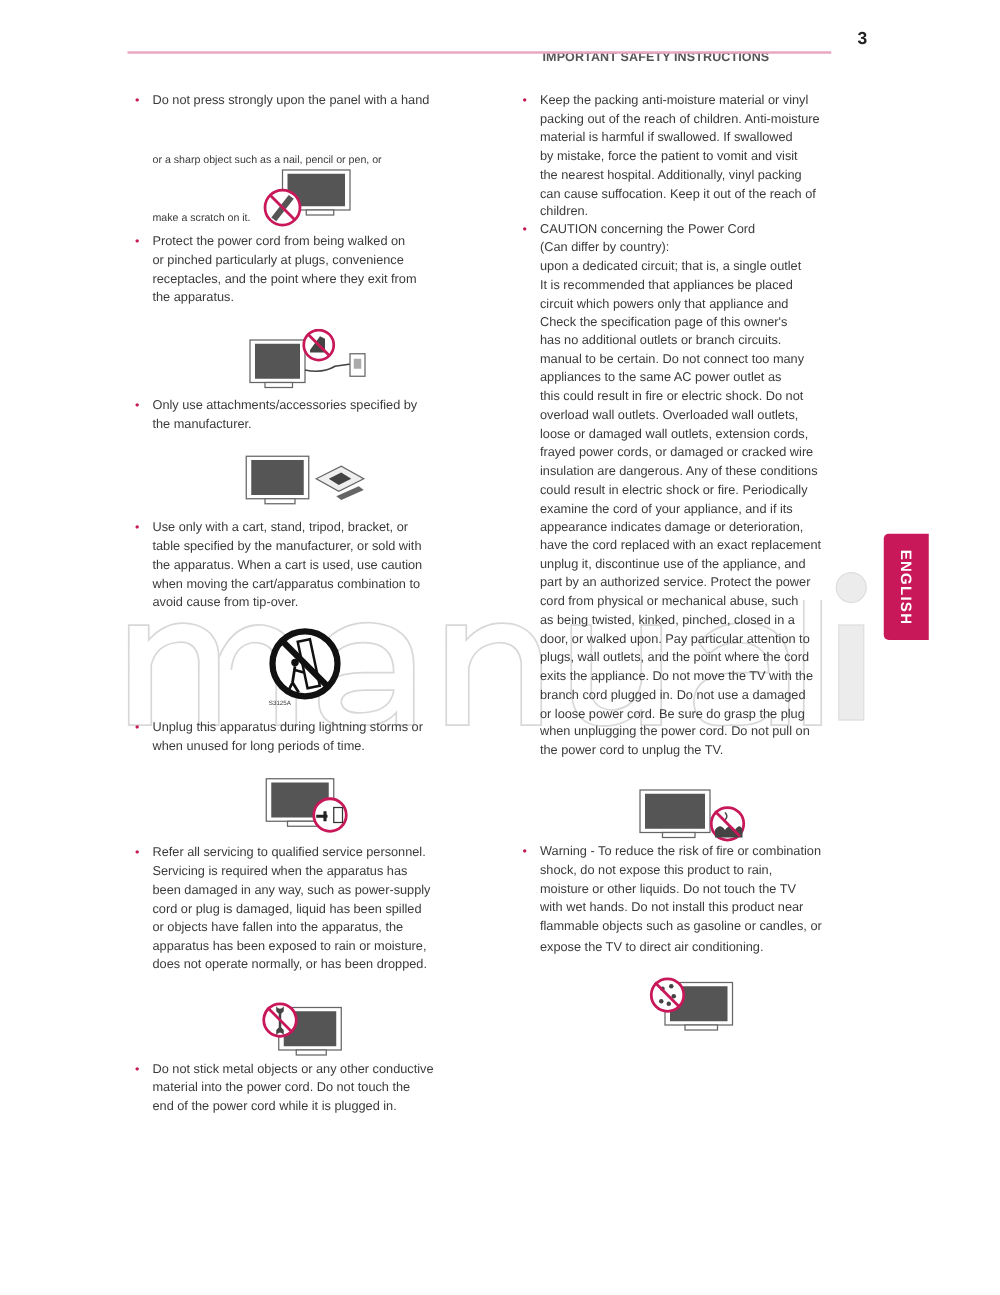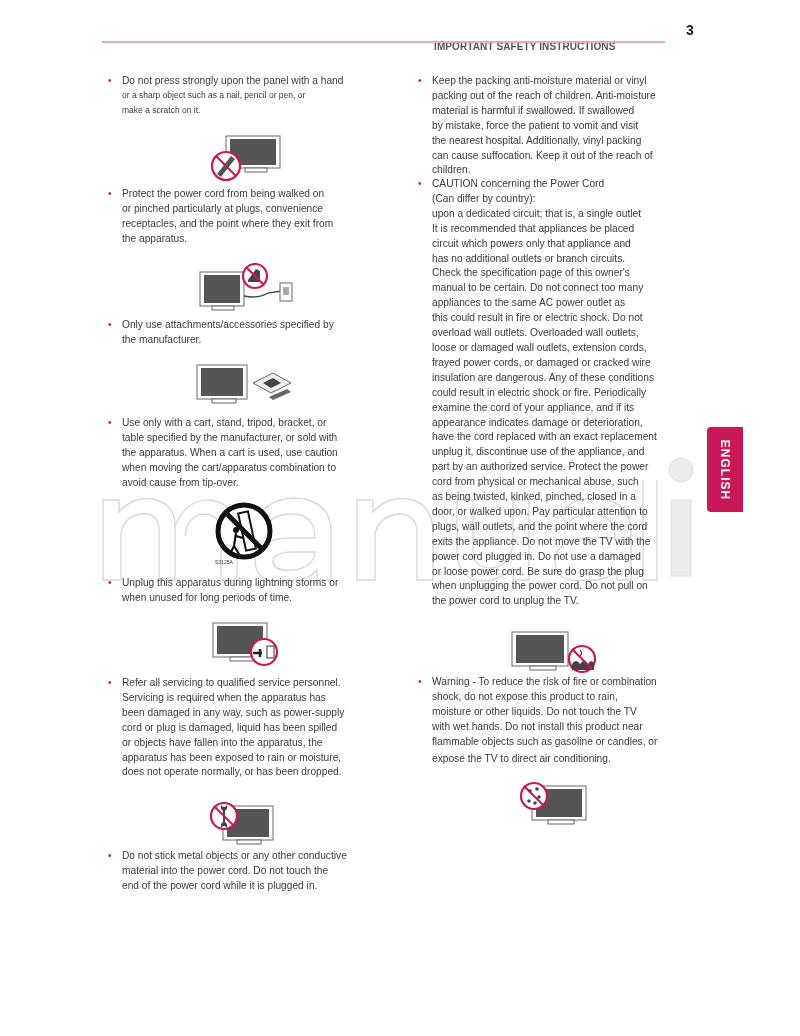--- a/index.html
+++ b/index.html
@@ -10,21 +10,21 @@
   .header-line { position:absolute; left:102px; top:41px; width:563px; height:2px; background:#eaa7c1; }
   .page-num { position:absolute; left:686px; top:22px; font-size:14px; font-weight:bold; color:#222; }
   .lang-tab { position:absolute; left:707px; top:427px; width:36px; height:85px; background:#c8185a;
               border-radius:4px 0 0 4px; }
   .lang-tab span { position:absolute; left:50%; top:50%; transform:translate(-50%,-50%) rotate(90deg);
                    color:#fff; font-weight:bold; font-size:12px; letter-spacing:1px; white-space:nowrap; }
   .watermark { position:absolute; left:95px; top:480px; width:600px; height:105px; pointer-events:none; }
   .item { position:absolute; font-size:10.2px; line-height:14.9px; color:#3a3a3a; }
   .item .bullet { position:absolute; left:-14px; top:0; color:#c8185a; font-size:10px; }
   .item .line { display:block; white-space:nowrap; }
-  .item .small { font-size:8.5px; }
+  .item .small { font-size:8.5px;margin-top:32px; }
   .illus { position:absolute; }
 </style>
 </head>
 <body>
 
 <div class="header-title">IMPORTANT SAFETY INSTRUCTIONS</div>
 <div class="header-line"></div>
 <div class="page-num">3</div>
 
 <div class="lang-tab">
@@ -169,41 +169,41 @@
   <span class="line">children.</span>
 </div>
 
 <div class="item" style="left:432px;top:177px;">
   <span class="bullet">•</span>
   <span class="line">CAUTION concerning the Power Cord</span>
   <span class="line">(Can differ by country):</span>
   <span class="line">upon a dedicated circuit; that is, a single outlet</span>
   <span class="line">It is recommended that appliances be placed</span>
   <span class="line">circuit which powers only that appliance and</span>
+  <span class="line">Check the specification page of this owner's</span>
   <span class="line">has no additional outlets or branch circuits.</span>
-  <span class="line">Check the specification page of this owner's</span>
   <span class="line">manual to be certain. Do not connect too many</span>
   <span class="line">appliances to the same AC power outlet as</span>
   <span class="line">this could result in fire or electric shock. Do not</span>
   <span class="line">overload wall outlets. Overloaded wall outlets,</span>
   <span class="line">loose or damaged wall outlets, extension cords,</span>
   <span class="line">frayed power cords, or damaged or cracked wire</span>
   <span class="line">insulation are dangerous. Any of these conditions</span>
   <span class="line">could result in electric shock or fire. Periodically</span>
   <span class="line">examine the cord of your appliance, and if its</span>
   <span class="line">appearance indicates damage or deterioration,</span>
   <span class="line">have the cord replaced with an exact replacement</span>
   <span class="line">unplug it, discontinue use of the appliance, and</span>
   <span class="line">part by an authorized service. Protect the power</span>
   <span class="line">cord from physical or mechanical abuse, such</span>
   <span class="line">as being twisted, kinked, pinched, closed in a</span>
   <span class="line">door, or walked upon. Pay particular attention to</span>
   <span class="line">plugs, wall outlets, and the point where the cord</span>
   <span class="line">exits the appliance. Do not move the TV with the</span>
-  <span class="line">power cord plugged in. Do not use a damaged</span>
+  <span class="line">branch cord plugged in. Do not use a damaged</span>
   <span class="line">or loose power cord. Be sure do grasp the plug</span>
   <span class="line">when unplugging the power cord. Do not pull on</span>
   <span class="line">the power cord to unplug the TV.</span>
 </div>
 
 <svg class="illus" style="left:510px;top:630px;width:95px;height:46px;" viewBox="0 0 95 46">
   <rect x="2" y="2" width="56" height="34" fill="#fff" stroke="#666"></rect>
   <rect x="6" y="5" width="48" height="28" fill="#555"></rect>
   <rect x="20" y="36" width="26" height="4" fill="#fff" stroke="#666"></rect>
   <circle cx="72" cy="29" r="13" fill="#fff" stroke="#c8185a" stroke-width="2.2"></circle>

